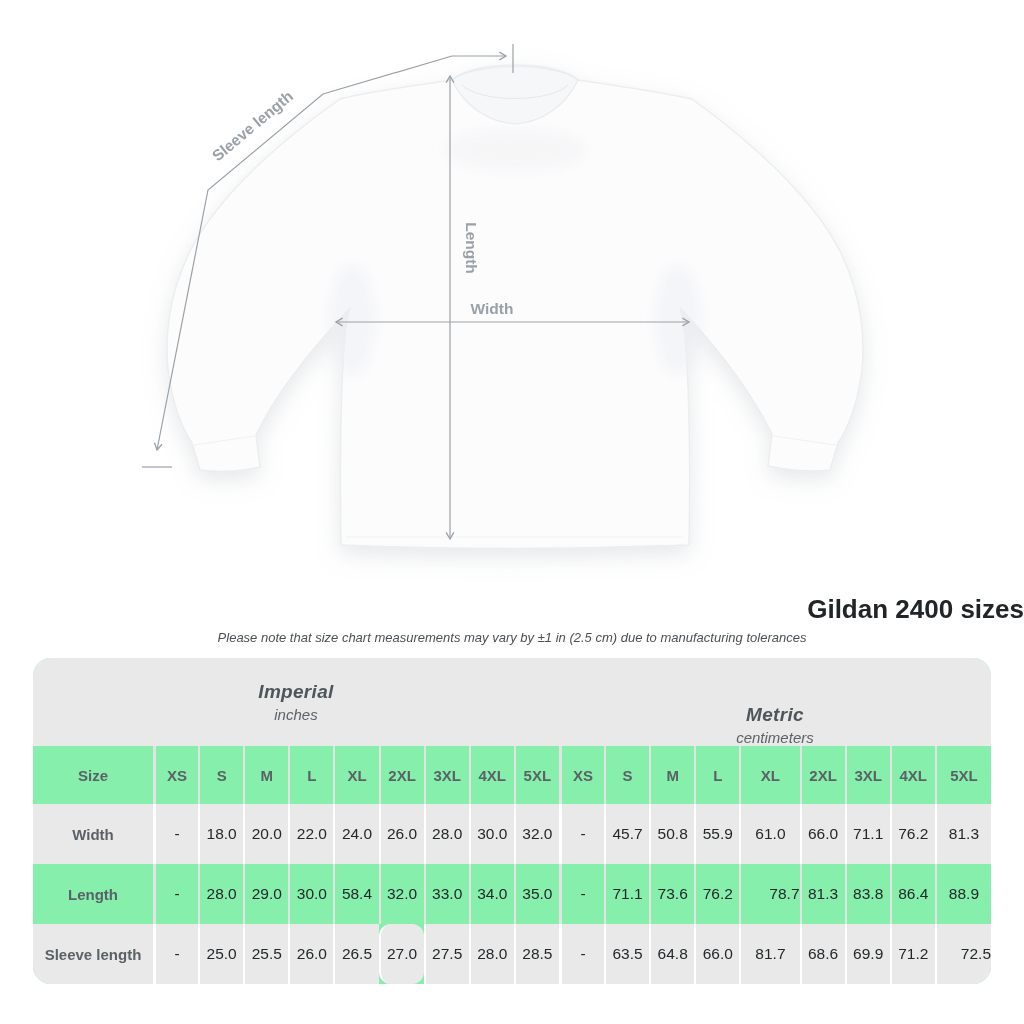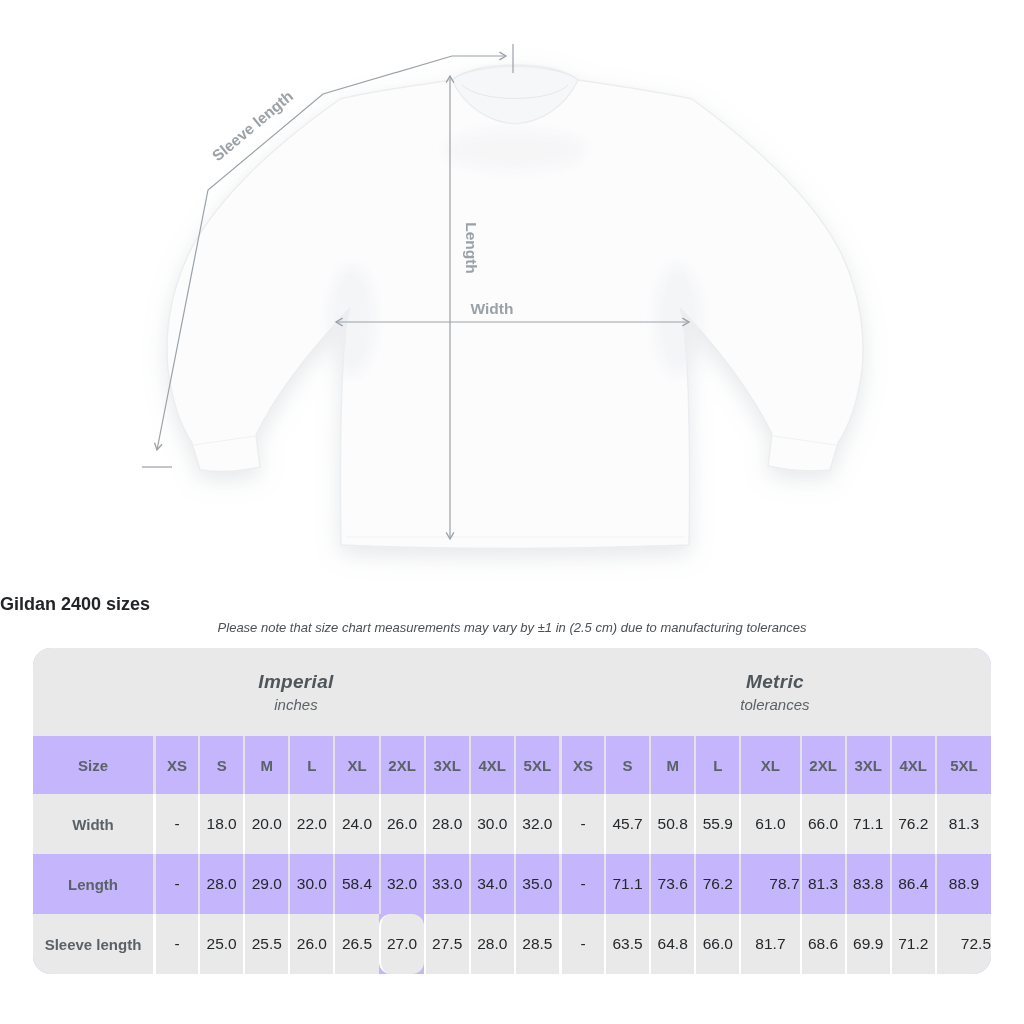--- a/index.html
+++ b/index.html
@@ -1,25 +1,25 @@
 <!DOCTYPE html>
 <html><head>
 <meta charset="utf-8">
 <style>
   html,body{margin:0;padding:0;background:#ffffff;}
   body{width:1024px;height:1024px;font-family:"Liberation Sans",sans-serif;overflow:hidden;}
 
   .figure{width:1024px;height:592px;position:relative;background:#ffffff;}
   .figure svg{display:block;}
 
-  .page-title{margin:2px 0 5px 0;text-align:left;font-size:18px;font-weight:bold;color:#222527;}
+  .page-title{margin:2px 0 5px 0;text-align:right;font-size:26px;font-weight:bold;color:#222527;}
   .tolerance-note{margin:0 0 13px 0;text-align:center;font-style:italic;font-size:13px;color:#4a5054;}
 
   .size-table{
-    width:958px;margin:0 auto;border-radius:18px;overflow:hidden;background:#c4b5fd;
+    width:958px;margin:0 auto;border-radius:18px;overflow:hidden;background:#86efac;
     display:grid;grid-template-columns:120px repeat(18,1fr);
     grid-template-rows:88px 58px 60px 60px 60px;
   }
   .band{background:#e9e9e9;display:flex;flex-direction:column;align-items:center;justify-content:center;gap:3px;}
   .band .unit{font-style:italic;font-weight:bold;font-size:19px;color:#4e565c;letter-spacing:.3px;}
   .band .unit-sub{font-style:italic;font-size:15px;color:#5b6267;}
   .c{display:flex;align-items:center;justify-content:center;}
   .hdr,.lbl{font-weight:bold;color:#5b6267;font-size:15px;}
   .val{color:#24282b;font-size:15.5px;}
   .r-gray{background:#e9e9e9;}
@@ -98,23 +98,23 @@
 </div>
 
 <h1 class="page-title">Gildan 2400 sizes</h1>
 <p class="tolerance-note">Please note that size chart measurements may vary by ±1 in (2.5 cm) due to manufacturing tolerances</p>
 
 <div class="size-table" id="grid">
   <div class="band" style="grid-row:1;grid-column:1 / span 10;">
     <div class="unit">Imperial</div>
     <div class="unit-sub">inches</div>
   </div>
-  <div class="band" style="grid-row:1;grid-column:11 / span 9;">
+  <div class="band" style="grid-row:1;grid-column:11 / span 9;justify-content:flex-end;">
     <div class="unit">Metric</div>
-    <div class="unit-sub">tolerances</div>
+    <div class="unit-sub">centimeters</div>
   </div>
 
 <div class="c lbl r-white" style="grid-area: 2 / 1;">Size</div>
     <div class="c hdr r-white sep sep-wide" style="grid-area: 2 / 2;">XS</div>
     <div class="c hdr r-white sep sep-wide" style="grid-area: 2 / 11;">XS</div>
     <div class="c hdr r-white sep" style="grid-area: 2 / 3;">S</div>
     <div class="c hdr r-white sep" style="grid-area: 2 / 12;">S</div>
     <div class="c hdr r-white sep" style="grid-area: 2 / 4;">M</div>
     <div class="c hdr r-white sep" style="grid-area: 2 / 13;">M</div>
     <div class="c hdr r-white sep" style="grid-area: 2 / 5;">L</div>

